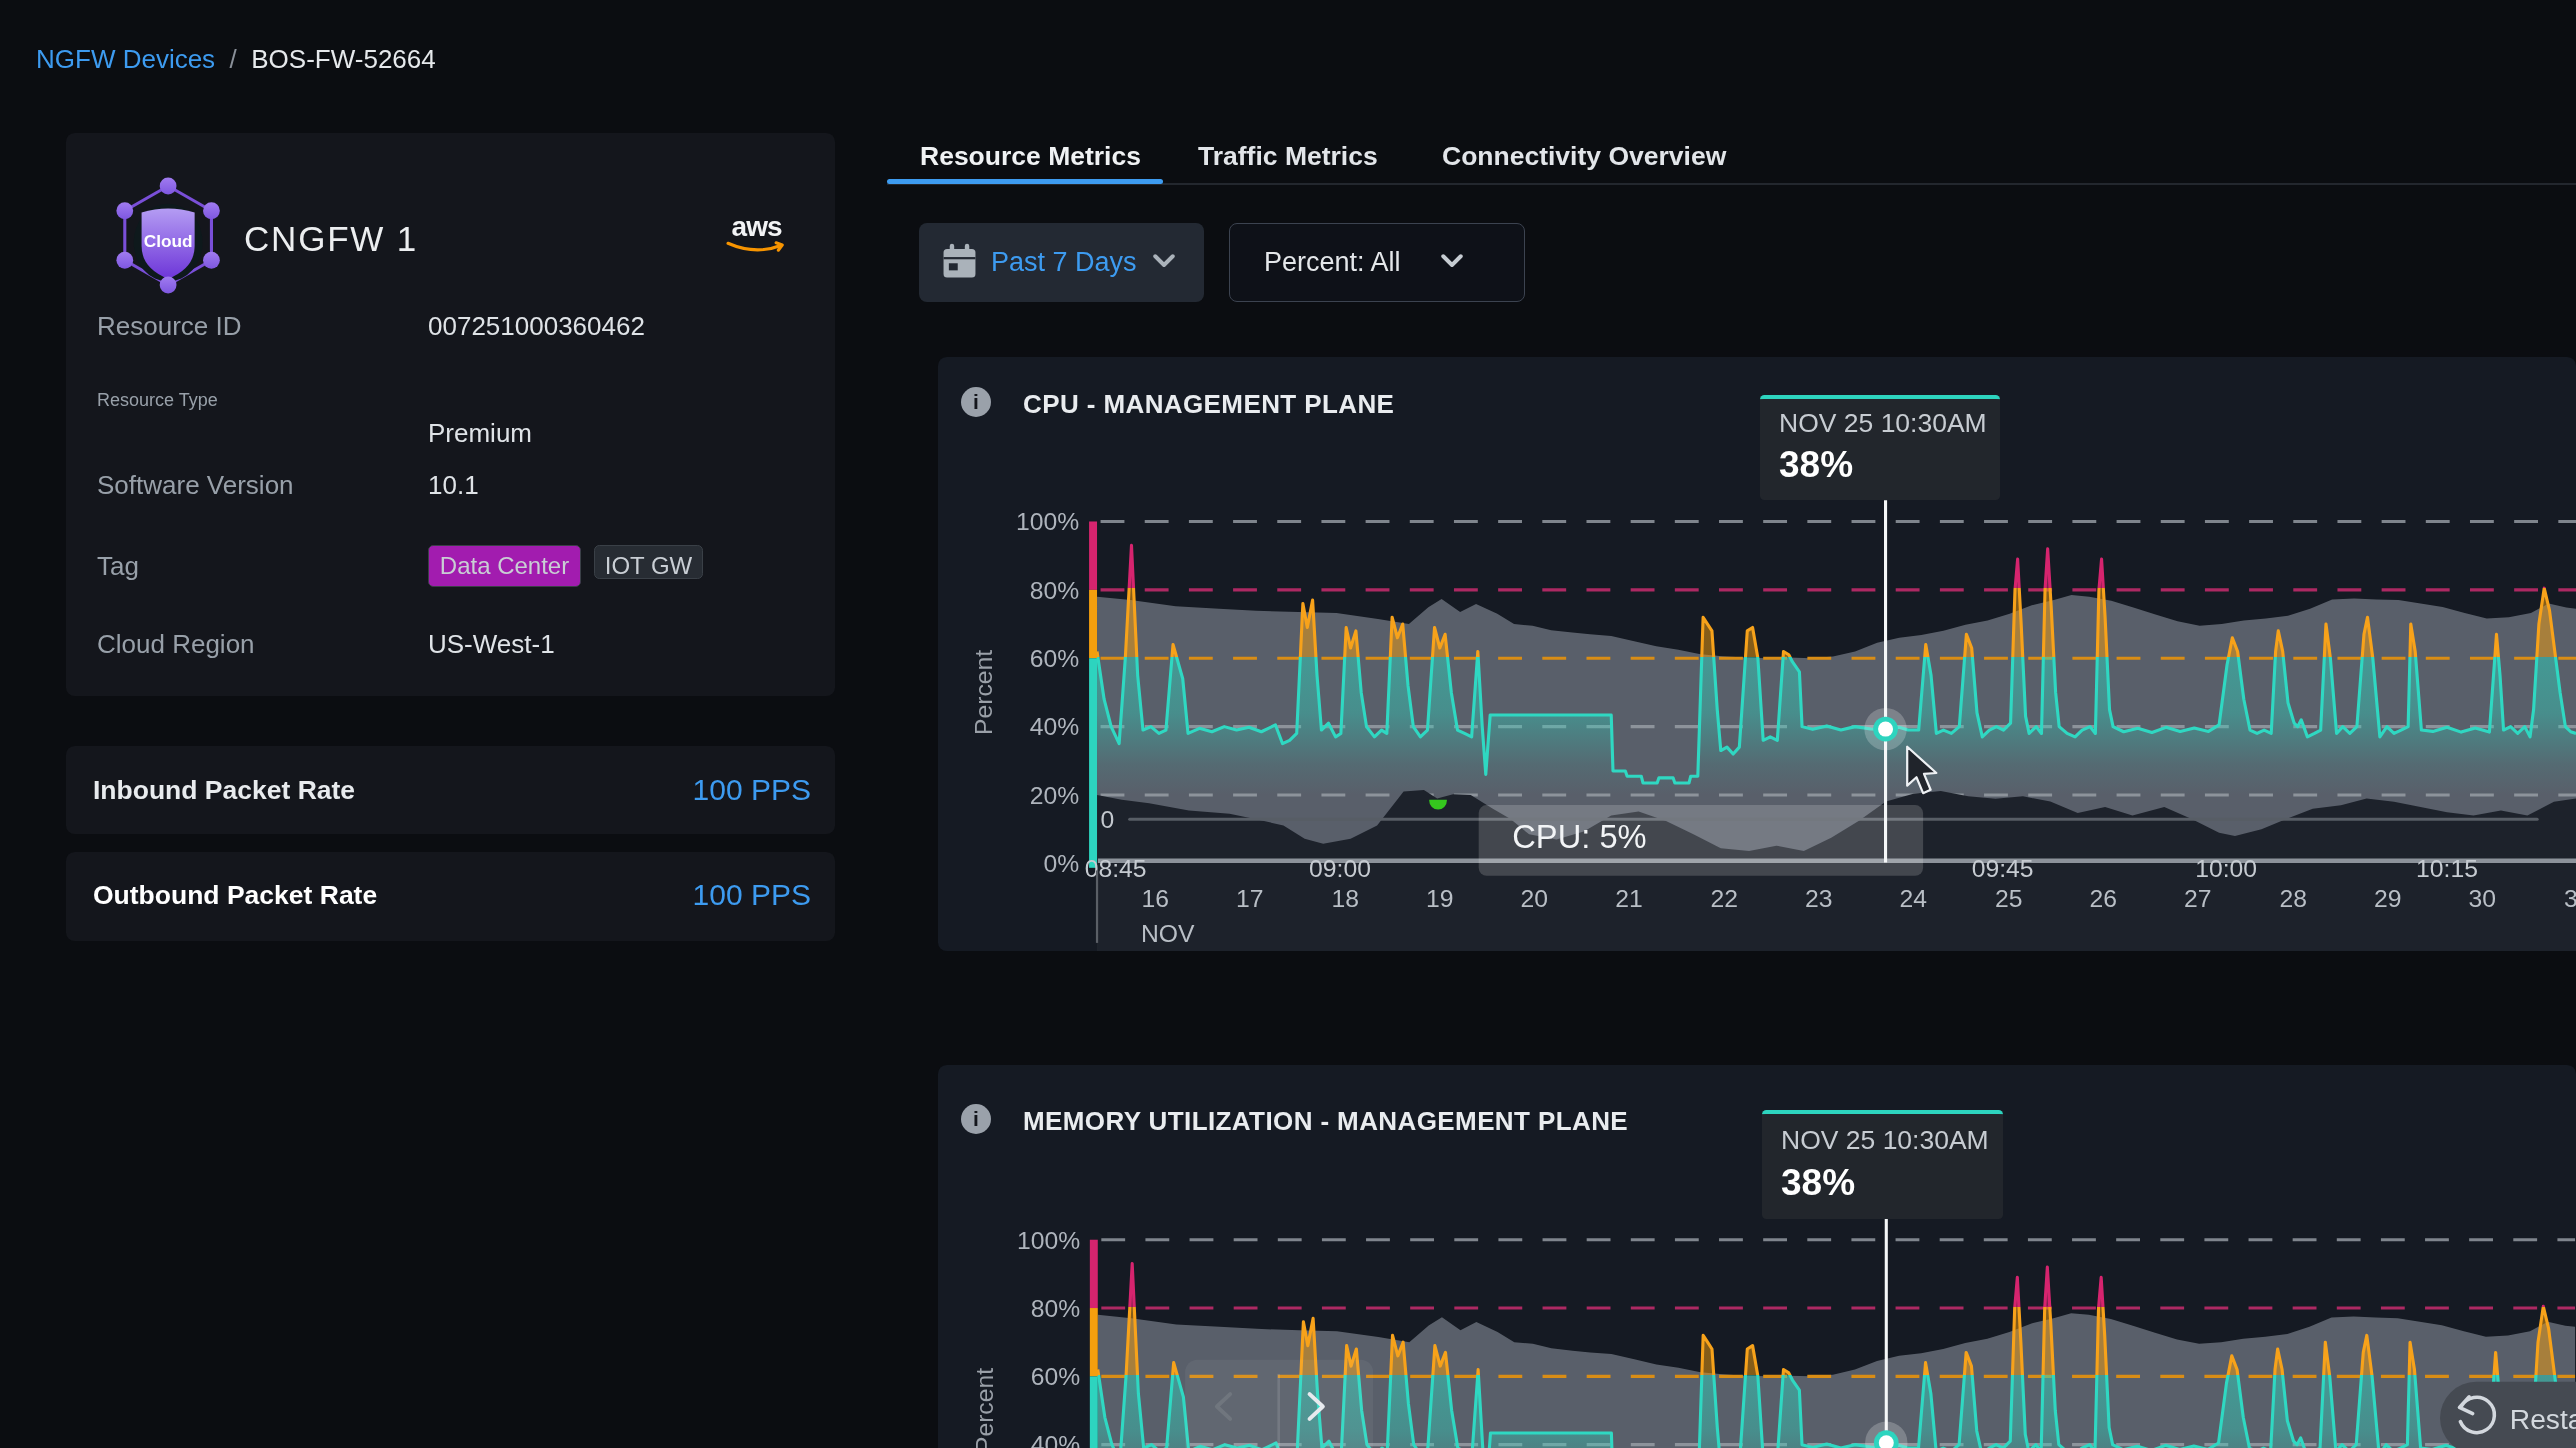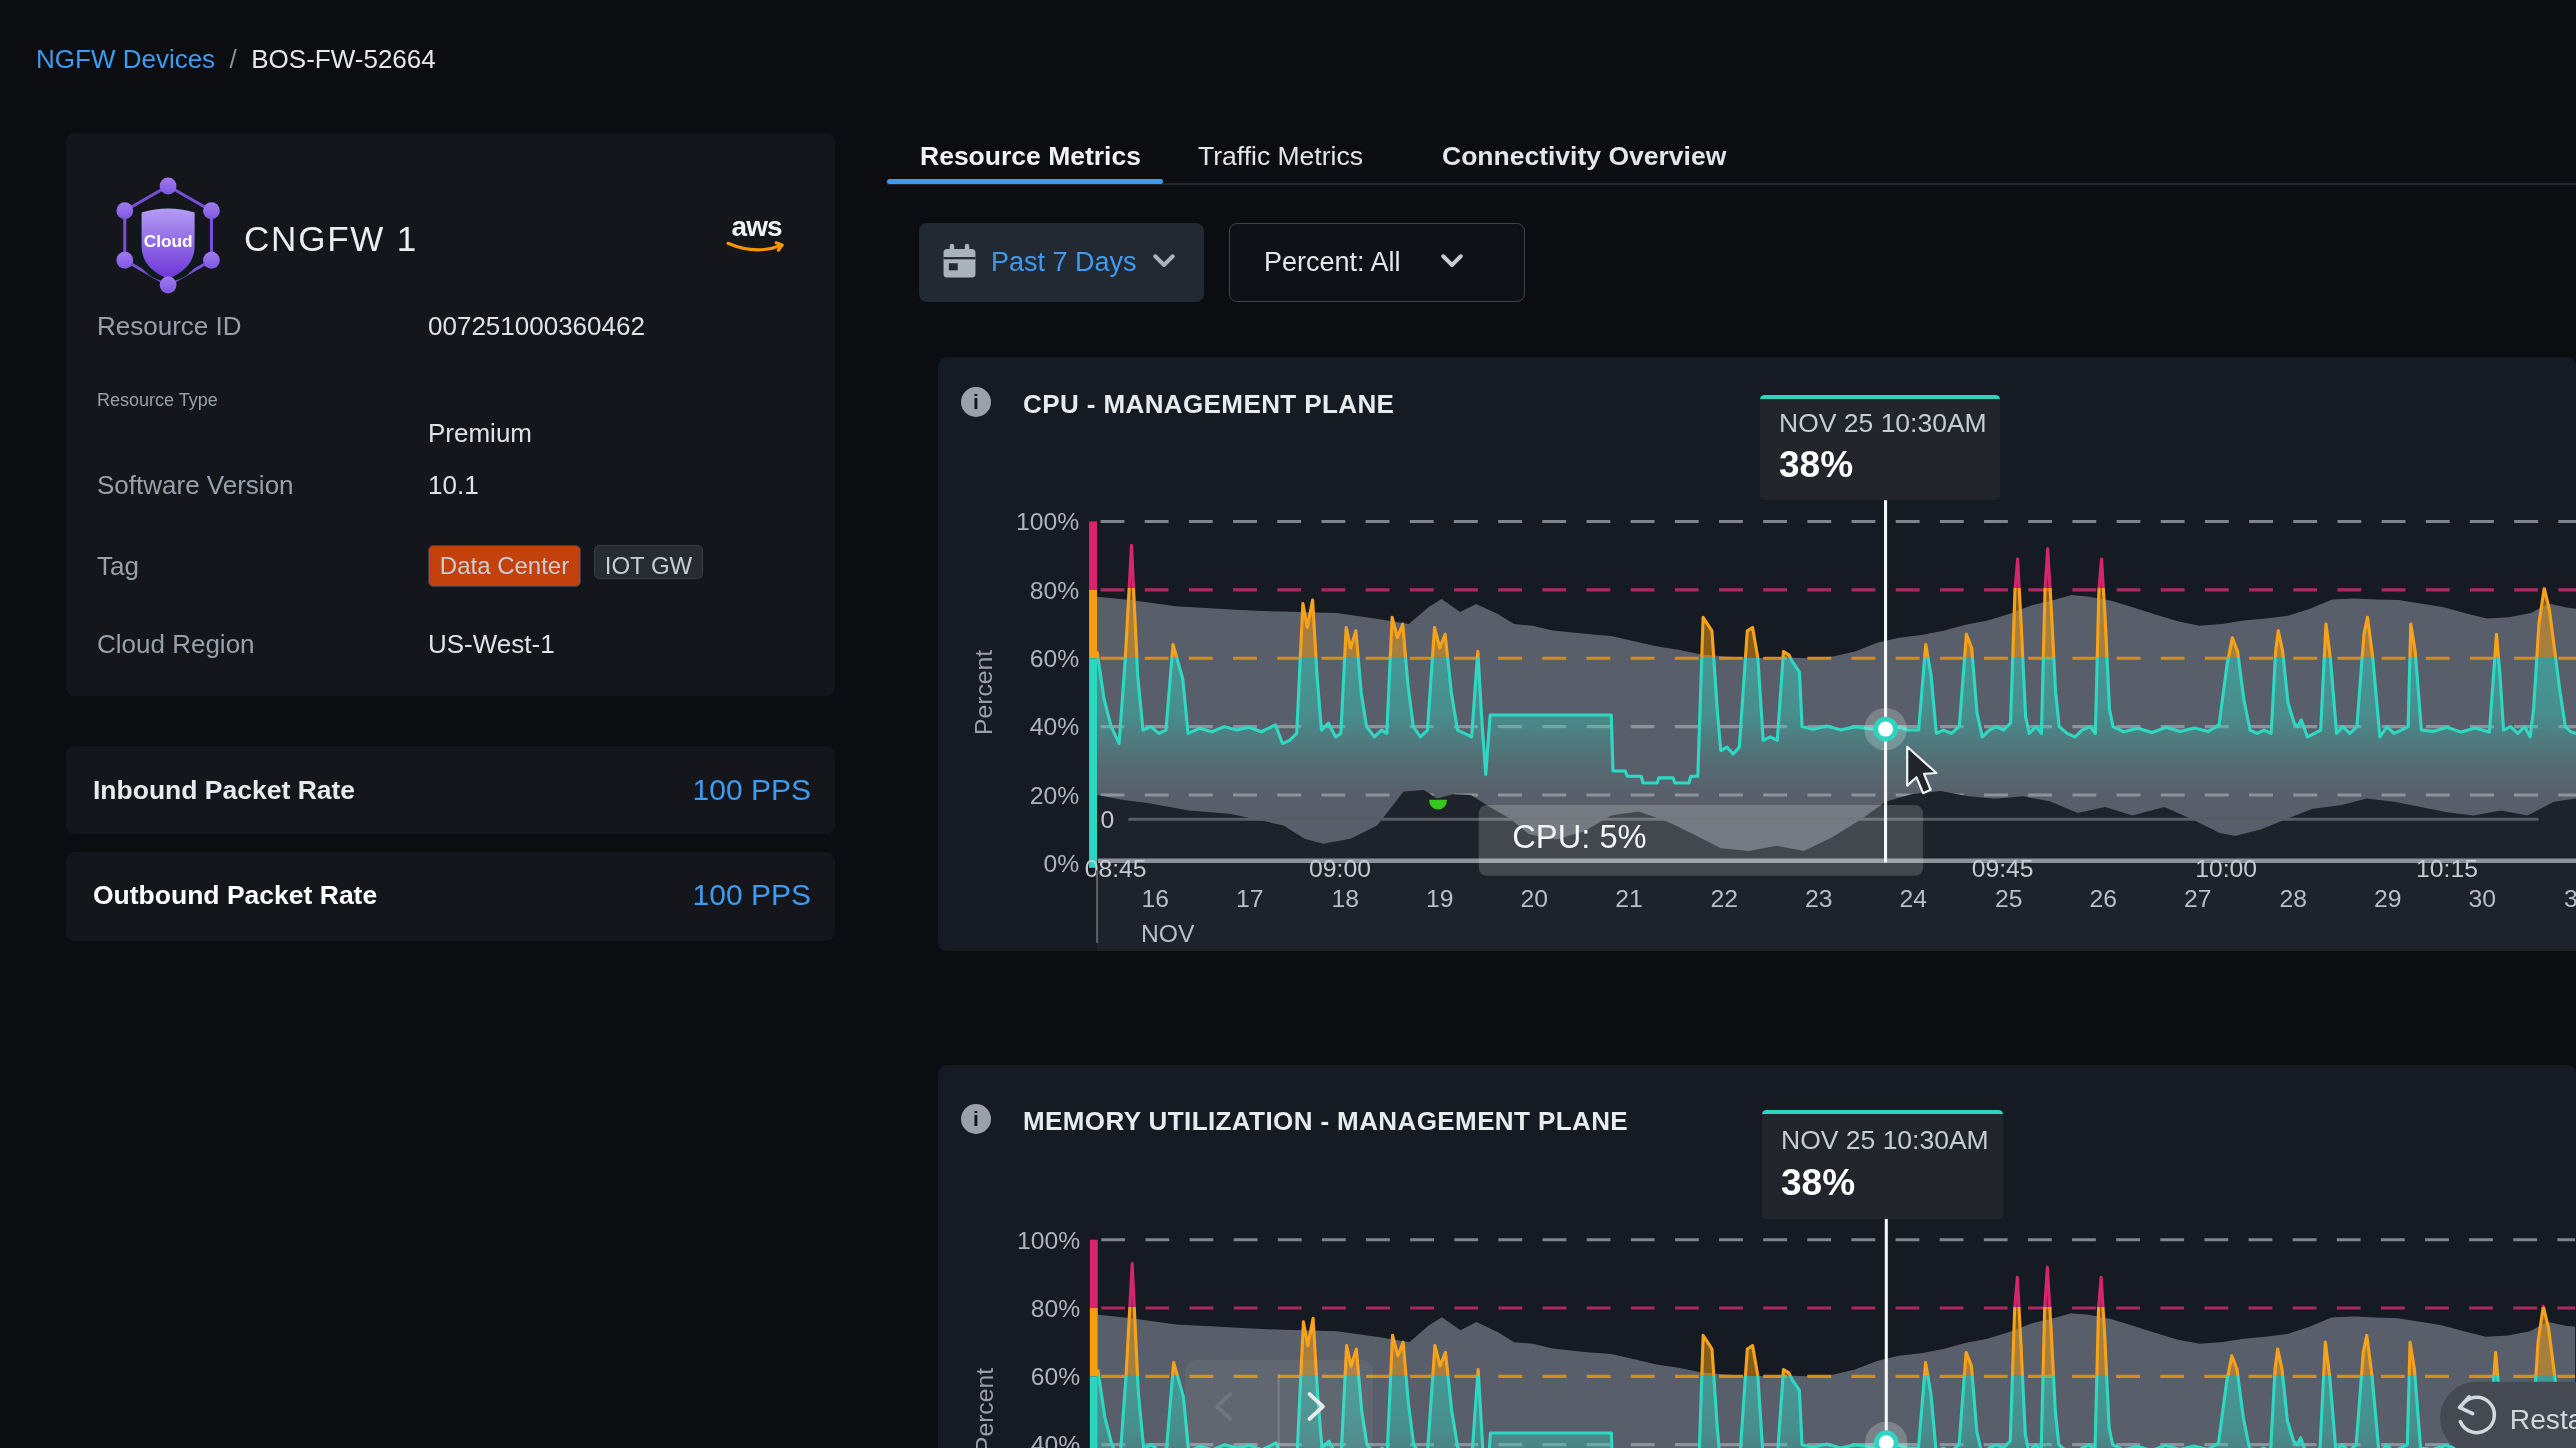--- a/index.html
+++ b/index.html
@@ -53,36 +53,36 @@
  <path d="M4 38 Q36 52 66 40 M66 40 l-7 -2.5 M66 40 l-4.5 6" fill="none" stroke="#f79400" stroke-width="3.5" stroke-linecap="round"></path>
 </svg>
 
 <div class="abs" style="left:97px; top:311px; font-size:26px; color:#98a0a9;">Resource ID</div>
 <div class="abs" style="left:428px; top:311px; font-size:26px; color:#dfe3e7;">007251000360462</div>
 <div class="abs" style="left:97px; top:390px; font-size:18px; color:#98a0a9;">Resource Type</div>
 <div class="abs" style="left:428px; top:398px; font-size:26px; color:#dfe3e7;margin-top:20px;">Premium</div>
 <div class="abs" style="left:97px; top:470px; font-size:26px; color:#98a0a9;">Software Version</div>
 <div class="abs" style="left:428px; top:470px; font-size:26px; color:#dfe3e7;">10.1</div>
 <div class="abs" style="left:97px; top:551px; font-size:26px; color:#98a0a9;">Tag</div>
-<div class="abs" style="left:428px; top:545px; width:153px; height:42px; background:#c2410c; border:0.9px solid #3a4047; border-radius:5.3px; font-size:24px; color:#c9ced4; text-align:center; line-height:40px;">Data Center</div>
+<div class="abs" style="left:428px; top:545px; width:153px; height:42px; background:#a21caf; border:0.9px solid #3a4047; border-radius:5.3px; font-size:24px; color:#c9ced4; text-align:center; line-height:40px;">Data Center</div>
 <div class="abs" style="left:594px; top:545px; width:109px; height:34px; background:#272c33; border:0.9px solid #3a4047; border-radius:5.3px; font-size:24px; color:#c9ced4; text-align:center; line-height:40px;">IOT GW</div>
 <div class="abs" style="left:97px; top:629px; font-size:26px; color:#98a0a9;">Cloud Region</div>
 <div class="abs" style="left:428px; top:629px; font-size:26px; color:#dfe3e7;">US-West-1</div>
 
 <div class="card" style="left:66px; top:746px; width:769px; height:88px;"></div>
 <div class="abs" style="left:93px; top:775px; font-size:26.5px; font-weight:bold; color:#e8ebee;">Inbound Packet Rate</div>
 <div class="abs" style="left:0; top:773px; width:811px; text-align:right; font-size:30px; color:#3d9bf0;">100 PPS</div>
 <div class="card" style="left:66px; top:852px; width:769px; height:89px;"></div>
 <div class="abs" style="left:93px; top:880px; font-size:26.5px; font-weight:bold; color:#ffffff;">Outbound Packet Rate</div>
 <div class="abs" style="left:0; top:878px; width:811px; text-align:right; font-size:30px; color:#3d9bf0;">100 PPS</div>
 
 <div class="abs" style="left:887px; top:183px; width:1689px; height:1.8px; background:#23272e;"></div>
 <div class="abs" style="left:887px; top:179px; width:276px; height:5.3px; background:#3d9bf0; border-radius:2.7px;"></div>
 <div class="abs" style="left:920px; top:141px; font-size:26.5px; font-weight:bold; color:#f0f2f4;">Resource Metrics</div>
-<div class="abs" style="left:1198px; top:141px; font-size:26.5px; font-weight:normal; color:#e2e5e9;">Traffic Metrics</div>
+<div class="abs" style="left:1198px; top:141px; font-size:26.5px; font-weight:bold; color:#e2e5e9;">Traffic Metrics</div>
 <div class="abs" style="left:1442px; top:141px; font-size:26.5px; font-weight:bold; color:#e2e5e9;">Connectivity Overview</div>
 
 <div class="abs" style="left:919px; top:223px; width:285px; height:79px; background:#232933; border-radius:8px;"></div>
 <svg class="abs" style="left:940px; top:242px;" width="39" height="39" viewBox="0 0 44 44">
  <rect x="4" y="8" width="36" height="32" rx="4" fill="#aab2ba"></rect>
  <rect x="4" y="17" width="36" height="2.5" fill="#232933"></rect>
  <rect x="11" y="2" width="5" height="10" rx="2.5" fill="#aab2ba"></rect>
  <rect x="28" y="2" width="5" height="10" rx="2.5" fill="#aab2ba"></rect>
  <rect x="10" y="24" width="10" height="8" fill="#232933"></rect>
 </svg>

